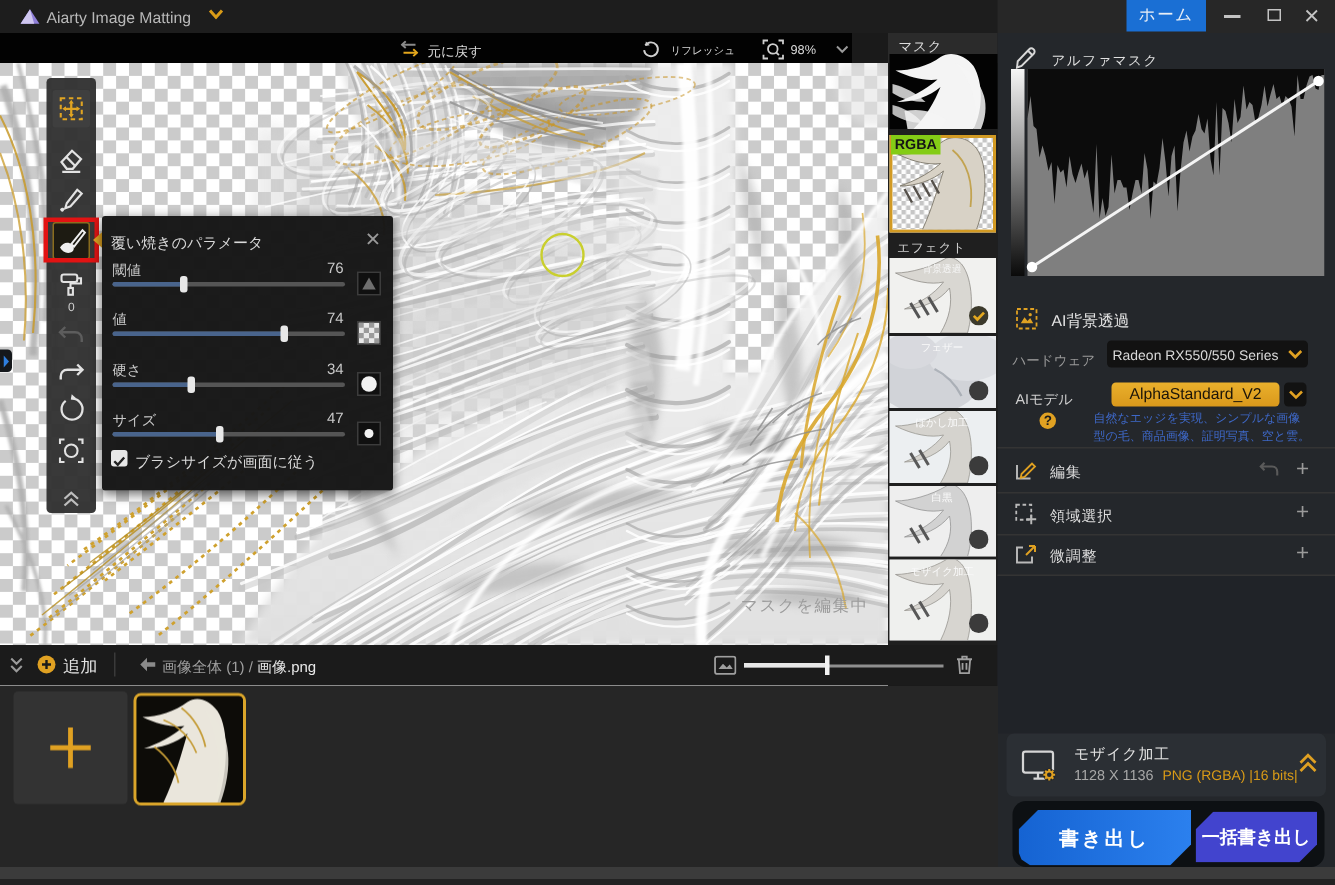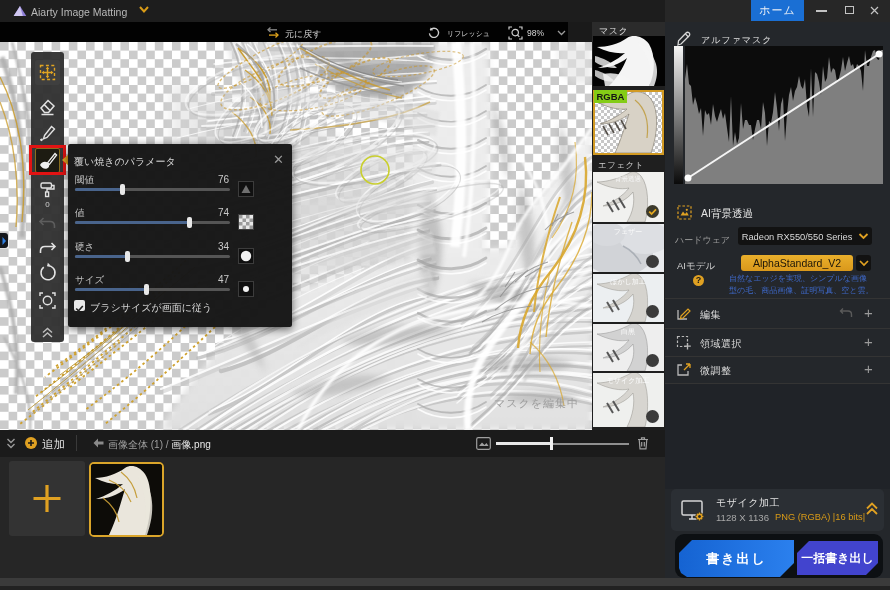--- a/index.html
+++ b/index.html
@@ -18,21 +18,21 @@
 
 #topbar { left:0; top:22px; width:568px; height:20px; background:#020202; color:#d8d8d8; font-size:11px; }
 #maskhead { left:592px; top:22px; width:73px; height:20px; background:#2b2b2b; color:#dddddd;
   font-size:9px; line-height:19px; padding-left:7px; letter-spacing:0.5px; }
 
 #canvas { left:0; top:42px; width:592px; height:416px; background:#fff; }
 
 #ltools { left:31px; top:52px; width:33px; height:290px; background:#2e2e2ef2; border-radius:3px; }
 .tool { position:absolute; left:4px; width:25px; height:25px; }
 
-#ppanel { left:68px; top:144px; width:224px; height:183px; background:#161616fa; border-radius:2px;
+#ppanel { left:68px; top:144px; width:194px; height:183px; background:#161616fa; border-radius:2px;
   box-shadow:0 2px 8px rgba(0,0,0,.6); color:#cfcfcf; }
 #ppanel .ttl { position:absolute; left:6px; top:11px; font-size:10px; color:#d9d9d9; letter-spacing:0px; }
 #ppanel .xcl { position:absolute; right:8px; top:8px; color:#9a9a9a; font-size:13px; }
 .prow-label { position:absolute; font-size:9.5px; color:#c9c9c9; }
 .prow-val { position:absolute; font-size:10px; color:#c9c9c9; }
 .track { position:absolute; left:7px; width:155px; height:3px; background:#555; border-radius:2px; }
 .track .fill { position:absolute; left:0; top:0; height:3px; background:#49648c; border-radius:2px; }
 .track .th { position:absolute; top:-4px; width:5px; height:11px; background:#e8e8e8; border-radius:2px; }
 .sqbtn { position:absolute; left:170px; width:16px; height:16px; background:#101010; border:1px solid #3c3c3c; }
 

